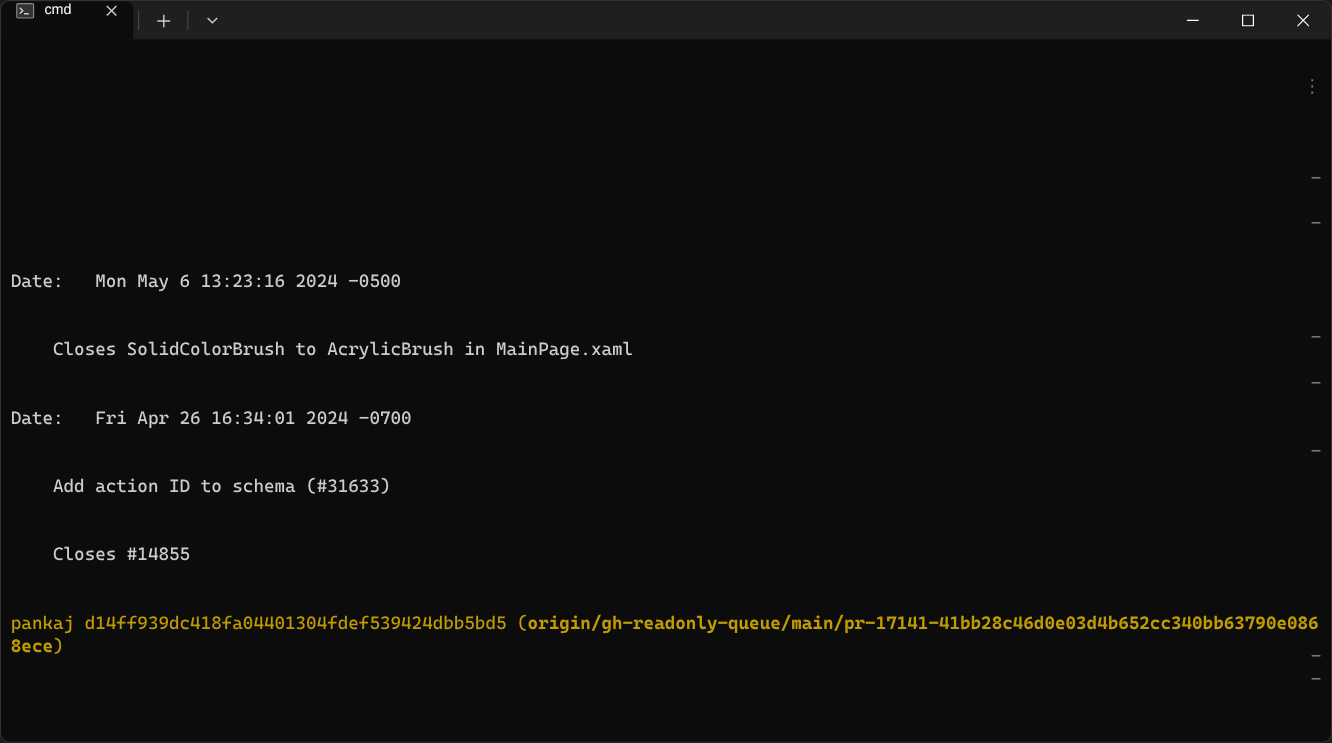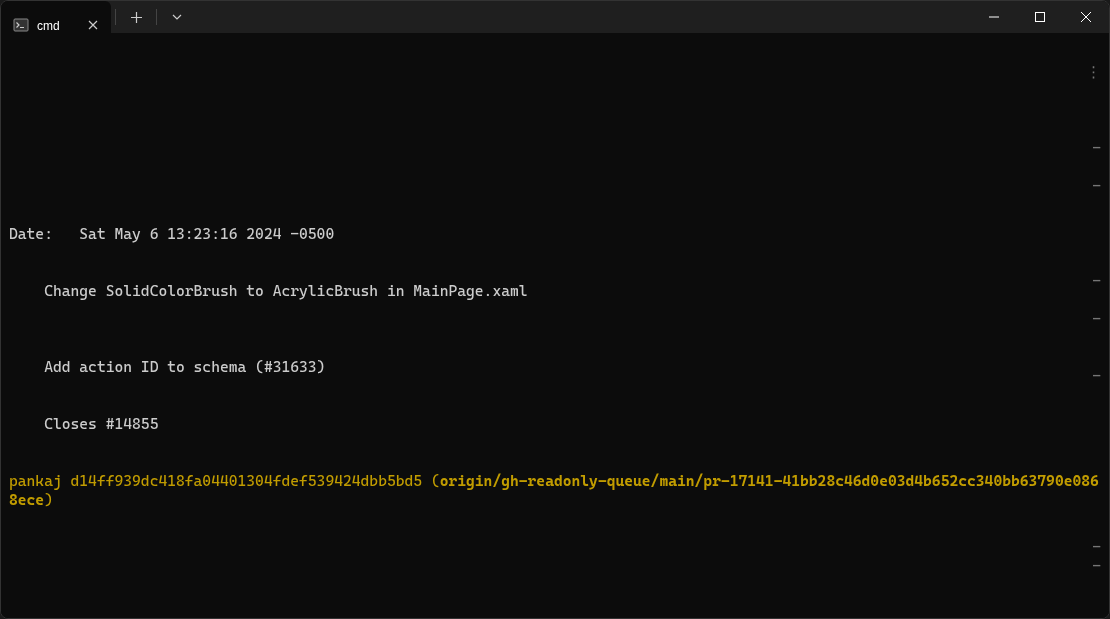--- a/index.html
+++ b/index.html
@@ -1,20 +1,20 @@
 <!DOCTYPE html>
 <html><head>
 <meta charset="utf-8">
 <style>
   * { margin:0; padding:0; box-sizing:border-box; }
   body { background:#1a1a1a; font-family:"Segoe UI",sans-serif; overflow:hidden; }
   .window { width:1110px; height:619px; background:#0c0c0c; border:1px solid #333; border-radius:8px; overflow:hidden; display:flex; flex-direction:column; position:relative; }
   
   .titlebar { height:32px; background:#1f1f1f; display:flex; align-items:stretch; user-select:none; }
-  .tab { display:flex; align-items:flex-end; gap:8px; padding:0 10px 0 12px; background:#0c0c0c; border-top-right-radius:6px; min-width:110px; }
+  .tab { display:flex; align-items:flex-start; gap:8px; padding:0 10px 0 12px; background:#0c0c0c; border-top-right-radius:6px; min-width:110px; }
   .tab .icon { width:16px; height:16px; display:flex; align-items:center; justify-content:center; }
   .tab .title { color:#fff; font-size:12px; flex:1; }
   .tab .close { width:16px; height:16px; display:flex; align-items:center; justify-content:center; color:#ccc; cursor:pointer; }
   .tab-actions { display:flex; align-items:center; }
   .tab-action-divider { width:1px; height:16px; background:#444; margin:0 4px; align-self:center;}
   .tab-action { width:32px; height:32px; display:flex; align-items:center; justify-content:center; color:#ccc; cursor:pointer; }
   .spacer { flex:1; }
   .win-controls { display:flex; }
   .win-btn { width:46px; height:32px; display:flex; align-items:center; justify-content:center; color:#fff; cursor:pointer; }
   
@@ -82,24 +82,25 @@
   <div class="term">
     <span class="right-dashes" style="top: 30px;">⋮</span>
     <span class="right-dashes" style="top: 106px;">-</span>
     <span class="right-dashes" style="top: 144px;">-</span>
     <span class="right-dashes" style="top: 239px;">-</span>
     <span class="right-dashes" style="top: 277px;">-</span>
     <span class="right-dashes" style="top: 334px;">-</span>
     <span class="right-dashes" style="top: 505px;">-</span>
     <span class="right-dashes" style="top: 524px;">-</span>
 
-<span class="line">Date:   Sat May 6 13:23:16 2024 -0500</span>
+<span class="line">Date:   Mon May 6 13:23:16 2024 -0500</span>
 <span class="line"></span>
-<span class="line">    Change SolidColorBrush to AcrylicBrush in MainPage.xaml</span>
+<span class="line">    Closes SolidColorBrush to AcrylicBrush in MainPage.xaml</span>
 <span class="line"></span>
+<span class="line">Date:   Fri Apr 26 16:34:01 2024 -0700</span>
 <span class="line"></span>
 <span class="line">    Add action ID to schema (#31633)</span>
 <span class="line"></span>
 <span class="line">    Closes #14855</span>
 <span class="line"></span>
 <span class="line yellow"><span>pankaj d14ff939dc418fa04401304fdef539424dbb5bd5 (</span><span class="yellow-bold">origin/gh-readonly-queue/main/pr-17141-41bb28c46d0e03d4b652cc340bb63790e0868ece</span><span>)</span></span>
 
 
 <span class="line"></span>
 

